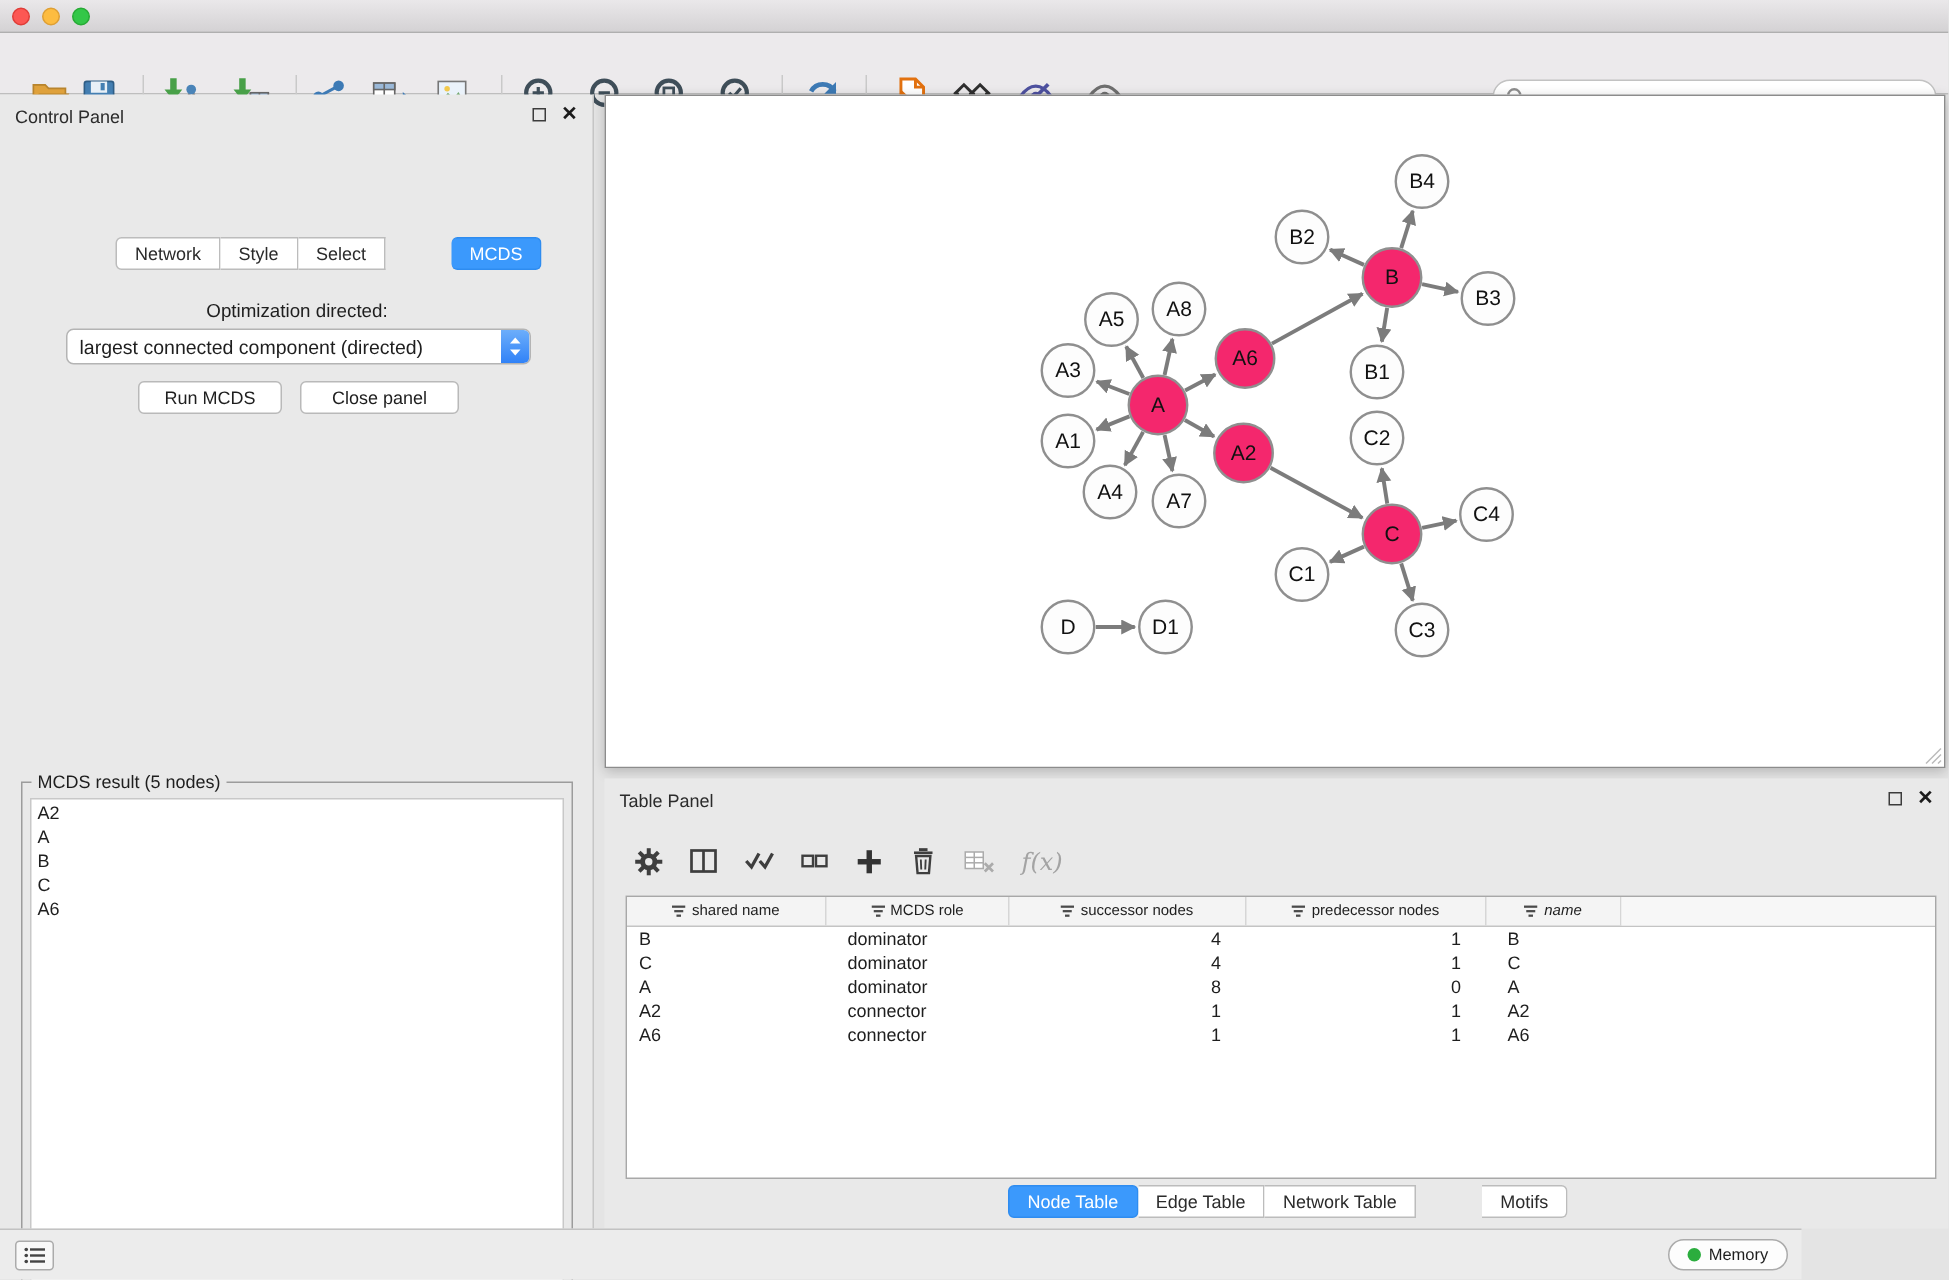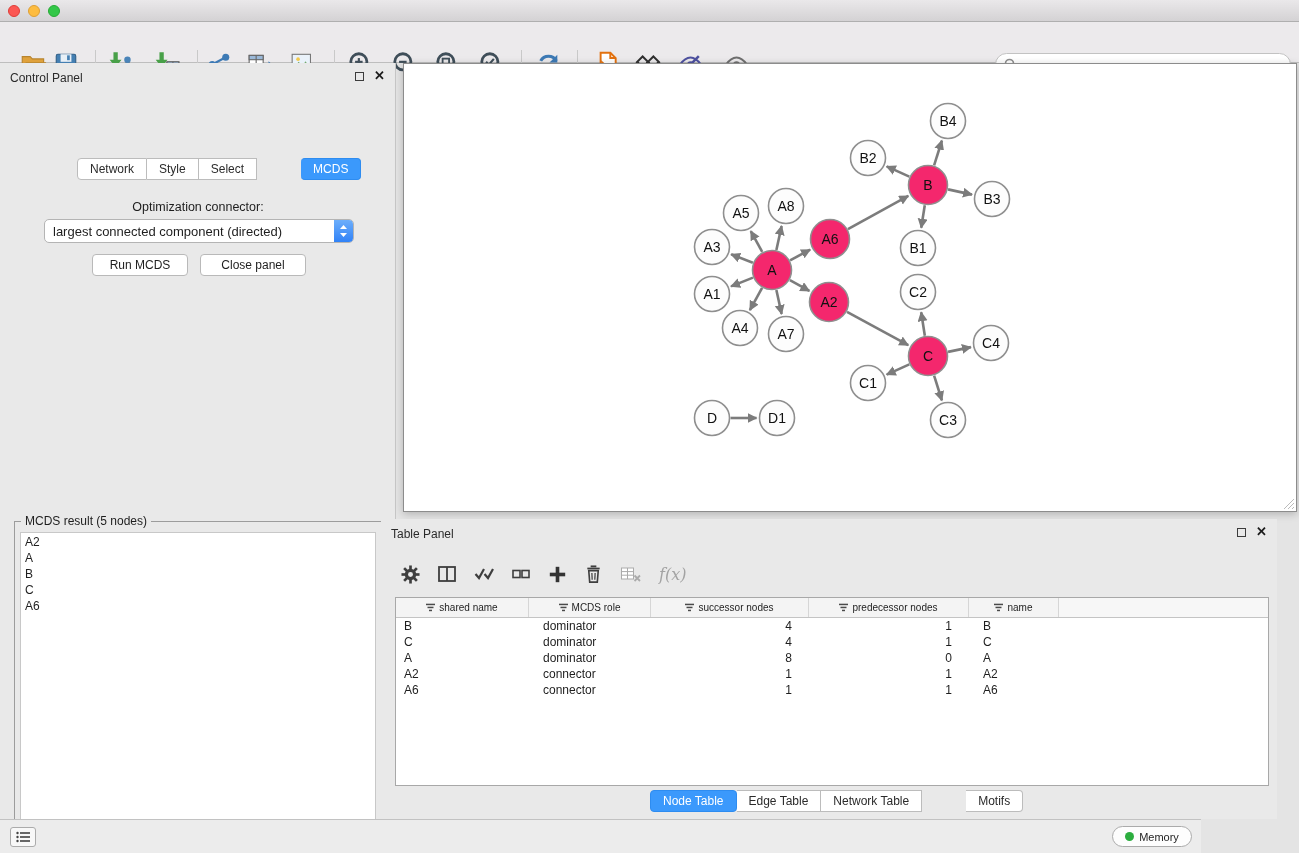--- a/index.html
+++ b/index.html
@@ -51,21 +51,21 @@
   #network-window{position:absolute;left:403px;top:63px;width:894px;height:449px;background:#FFF;border:1px solid #8C8C8C;box-shadow:0 2px 8px rgba(0,0,0,0.22);}
   #net-titlebar{position:relative;height:23px;background:linear-gradient(#EBE9EB,#D5D3D5);border-bottom:1px solid #B2B2B2;}
   #net-titlebar .lights{left:9px;top:6px;}
   #net-titlebar .titletext{top:4px;}
   #net-canvas{position:absolute;left:0;top:24px;right:0;bottom:0;background:#FFF;}
   #graph-svg{display:block;}
   #graph-svg text{font-family:"Liberation Sans",sans-serif;}
   .grip{position:absolute;right:1px;bottom:1px;}
 
   
-  #table-panel{position:absolute;left:381px;top:519px;width:896px;height:300px;background:#E9E9E9;}
+  #table-panel{position:absolute;left:403px;top:519px;width:896px;height:300px;background:#E9E9E9;}
   #tp-toolbar{position:absolute;left:20px;top:40px;height:30px;display:flex;align-items:center;gap:17px;}
   .tp-icon{display:flex;align-items:center;justify-content:center;}
   .fx{font-family:"DejaVu Serif",serif;font-style:italic;color:#A3A3A3;font-size:16px;}
   #node-table{position:absolute;left:14px;top:78px;width:874px;height:189px;background:#FFF;border:1px solid #A8A8A8;overflow:hidden;}
   .thead{display:flex;height:20px;background:#F4F4F4;border-bottom:1px solid #C4C4C4;}
   .th{display:flex;align-items:center;justify-content:center;gap:4px;font-size:10px;color:#1E1E1E;border-right:1px solid #D6D6D6;}
   .th.filler{flex:1;border-right:none;background:#F7F7F7;}
   .trow{display:flex;height:16px;align-items:center;}
   .td{font-size:12px;overflow:hidden;white-space:nowrap;}
   .td.al{padding-left:8px;text-align:left;}
@@ -240,21 +240,21 @@
   <span class="ph-icons">
     <span class="float-box"></span>
     <span class="close-x">✕</span>
   </span>
   <div class="seg-group" id="cp-tabs">
       <div class="seg">Network</div>
       <div class="seg">Style</div>
       <div class="seg">Select</div>
       <div class="seg active">MCDS</div>
     </div>
-  <div id="opt-label">Optimization connector:</div>
+  <div id="opt-label">Optimization directed:</div>
   <div id="mcds-dropdown">
     <span class="dd-text">largest connected component (directed)</span>
     <span class="stepper">
       <svg width="9" height="14" viewBox="0 0 9 14">
           <path d="M4.5 1 L8 5 H1z" fill="#FFF"></path>
           <path d="M4.5 13 L1 9 H8z" fill="#FFF"></path>
         </svg>
     </span>
   </div>
   <button class="btn" id="run-btn">Run MCDS</button>
@@ -495,21 +495,21 @@
         <div class="th" style="width: 160px;">
           <svg width="9" height="9" viewBox="0 0 9 9">
             <g fill="#4A4A4A">
               <rect x="0" y="0.7" width="9" height="1.5"></rect>
               <rect x="1.5" y="3.7" width="6" height="1.5"></rect>
               <rect x="3" y="6.7" width="3" height="1.5"></rect>
             </g>
           </svg>
           <span>predecessor nodes</span>
         </div>
-        <div class="th" style="width: 90px;">
+        <div class="th" style="width: 90px; font-style: italic;">
           <svg width="9" height="9" viewBox="0 0 9 9">
             <g fill="#4A4A4A">
               <rect x="0" y="0.7" width="9" height="1.5"></rect>
               <rect x="1.5" y="3.7" width="6" height="1.5"></rect>
               <rect x="3" y="6.7" width="3" height="1.5"></rect>
             </g>
           </svg>
           <span>name</span>
         </div>
         <div class="th filler"></div>

